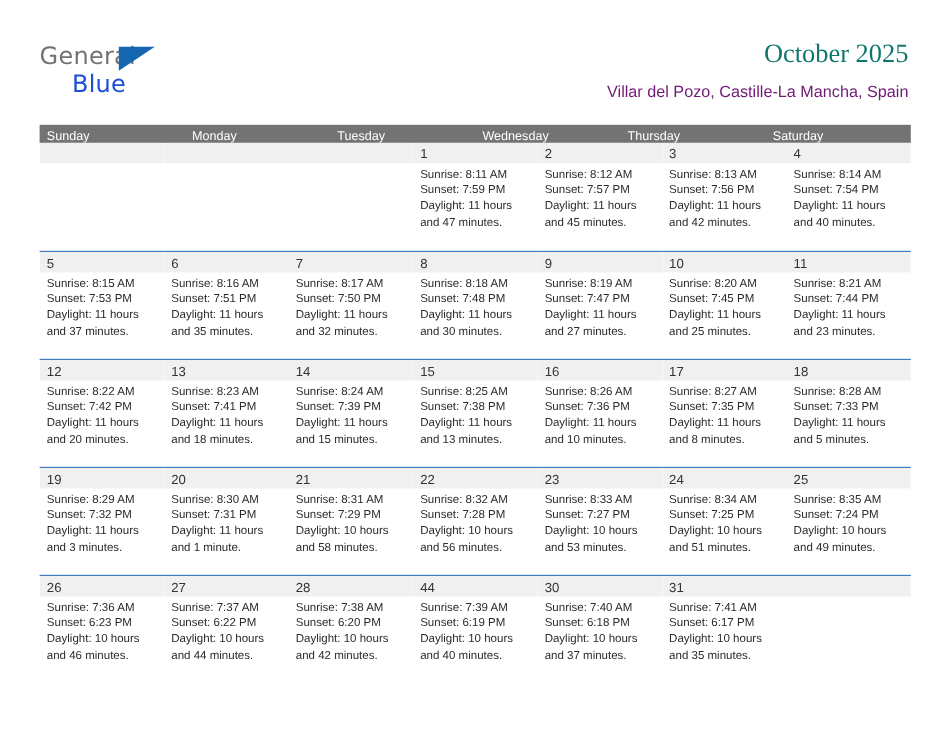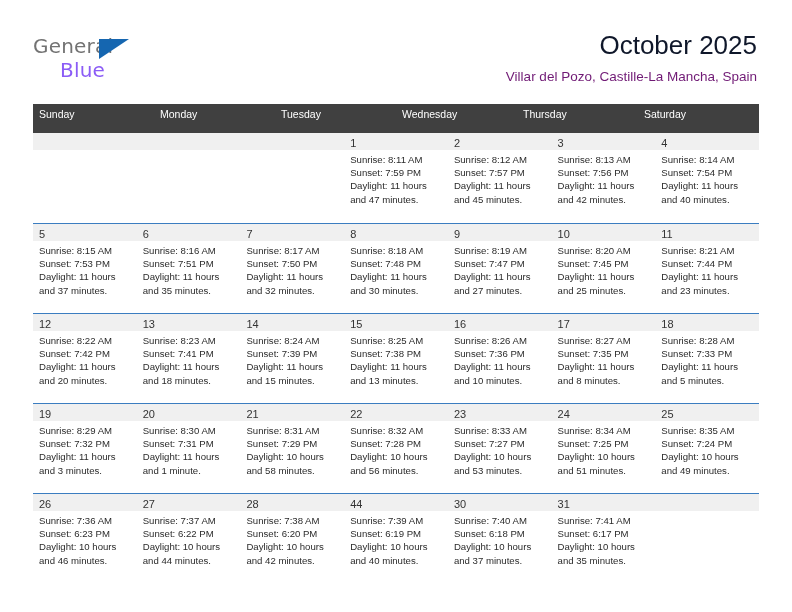--- a/index.html
+++ b/index.html
@@ -54,57 +54,58 @@
     height: 0;
     border-left: 30px solid #1566b0;
     border-bottom: 20px solid transparent;
   }
   .logo-blue {
     position: absolute;
     left: 27px;
     top: 24px;
     font-size: 20px;
     letter-spacing: 0.2px;
-    color: #8b5cf6;
+    color: #1d4ed8;
     font-family: "DejaVu Sans", sans-serif;
     font-weight: 400;
   }
   .title-block {
     position: absolute;
     right: 35px;
     top: 30px;
     text-align: right;
   }
   .cal-title {
-    font-size: 26px;
-    color: #0f172a;
+    font-size: 22px;
+    color: #0f766e;
     font-weight: 400;
     line-height: 30px;
     white-space: nowrap;
+    font-family: Liberation Serif, serif;
   }
   .cal-subtitle {
     margin-top: 9px;
     font-size: 13.5px;
     color: #701a75;
     font-weight: 400;
     line-height: 16px;
     white-space: nowrap;
   }
 
   
   .calendar {
     position: absolute;
     left: 33px;
     top: 104px;
     width: 726px;
   }
   .weekday-row {
     display: flex;
-    background: #404040;
-    height: 29px;
+    background: #737373;
+    height: 15px;
   }
   .weekday {
     flex: 1 1 0;
     color: #ffffff;
     font-size: 10.5px;
     line-height: 21px;
     padding-left: 6px;
     box-sizing: border-box;
     white-space: nowrap;
   }

